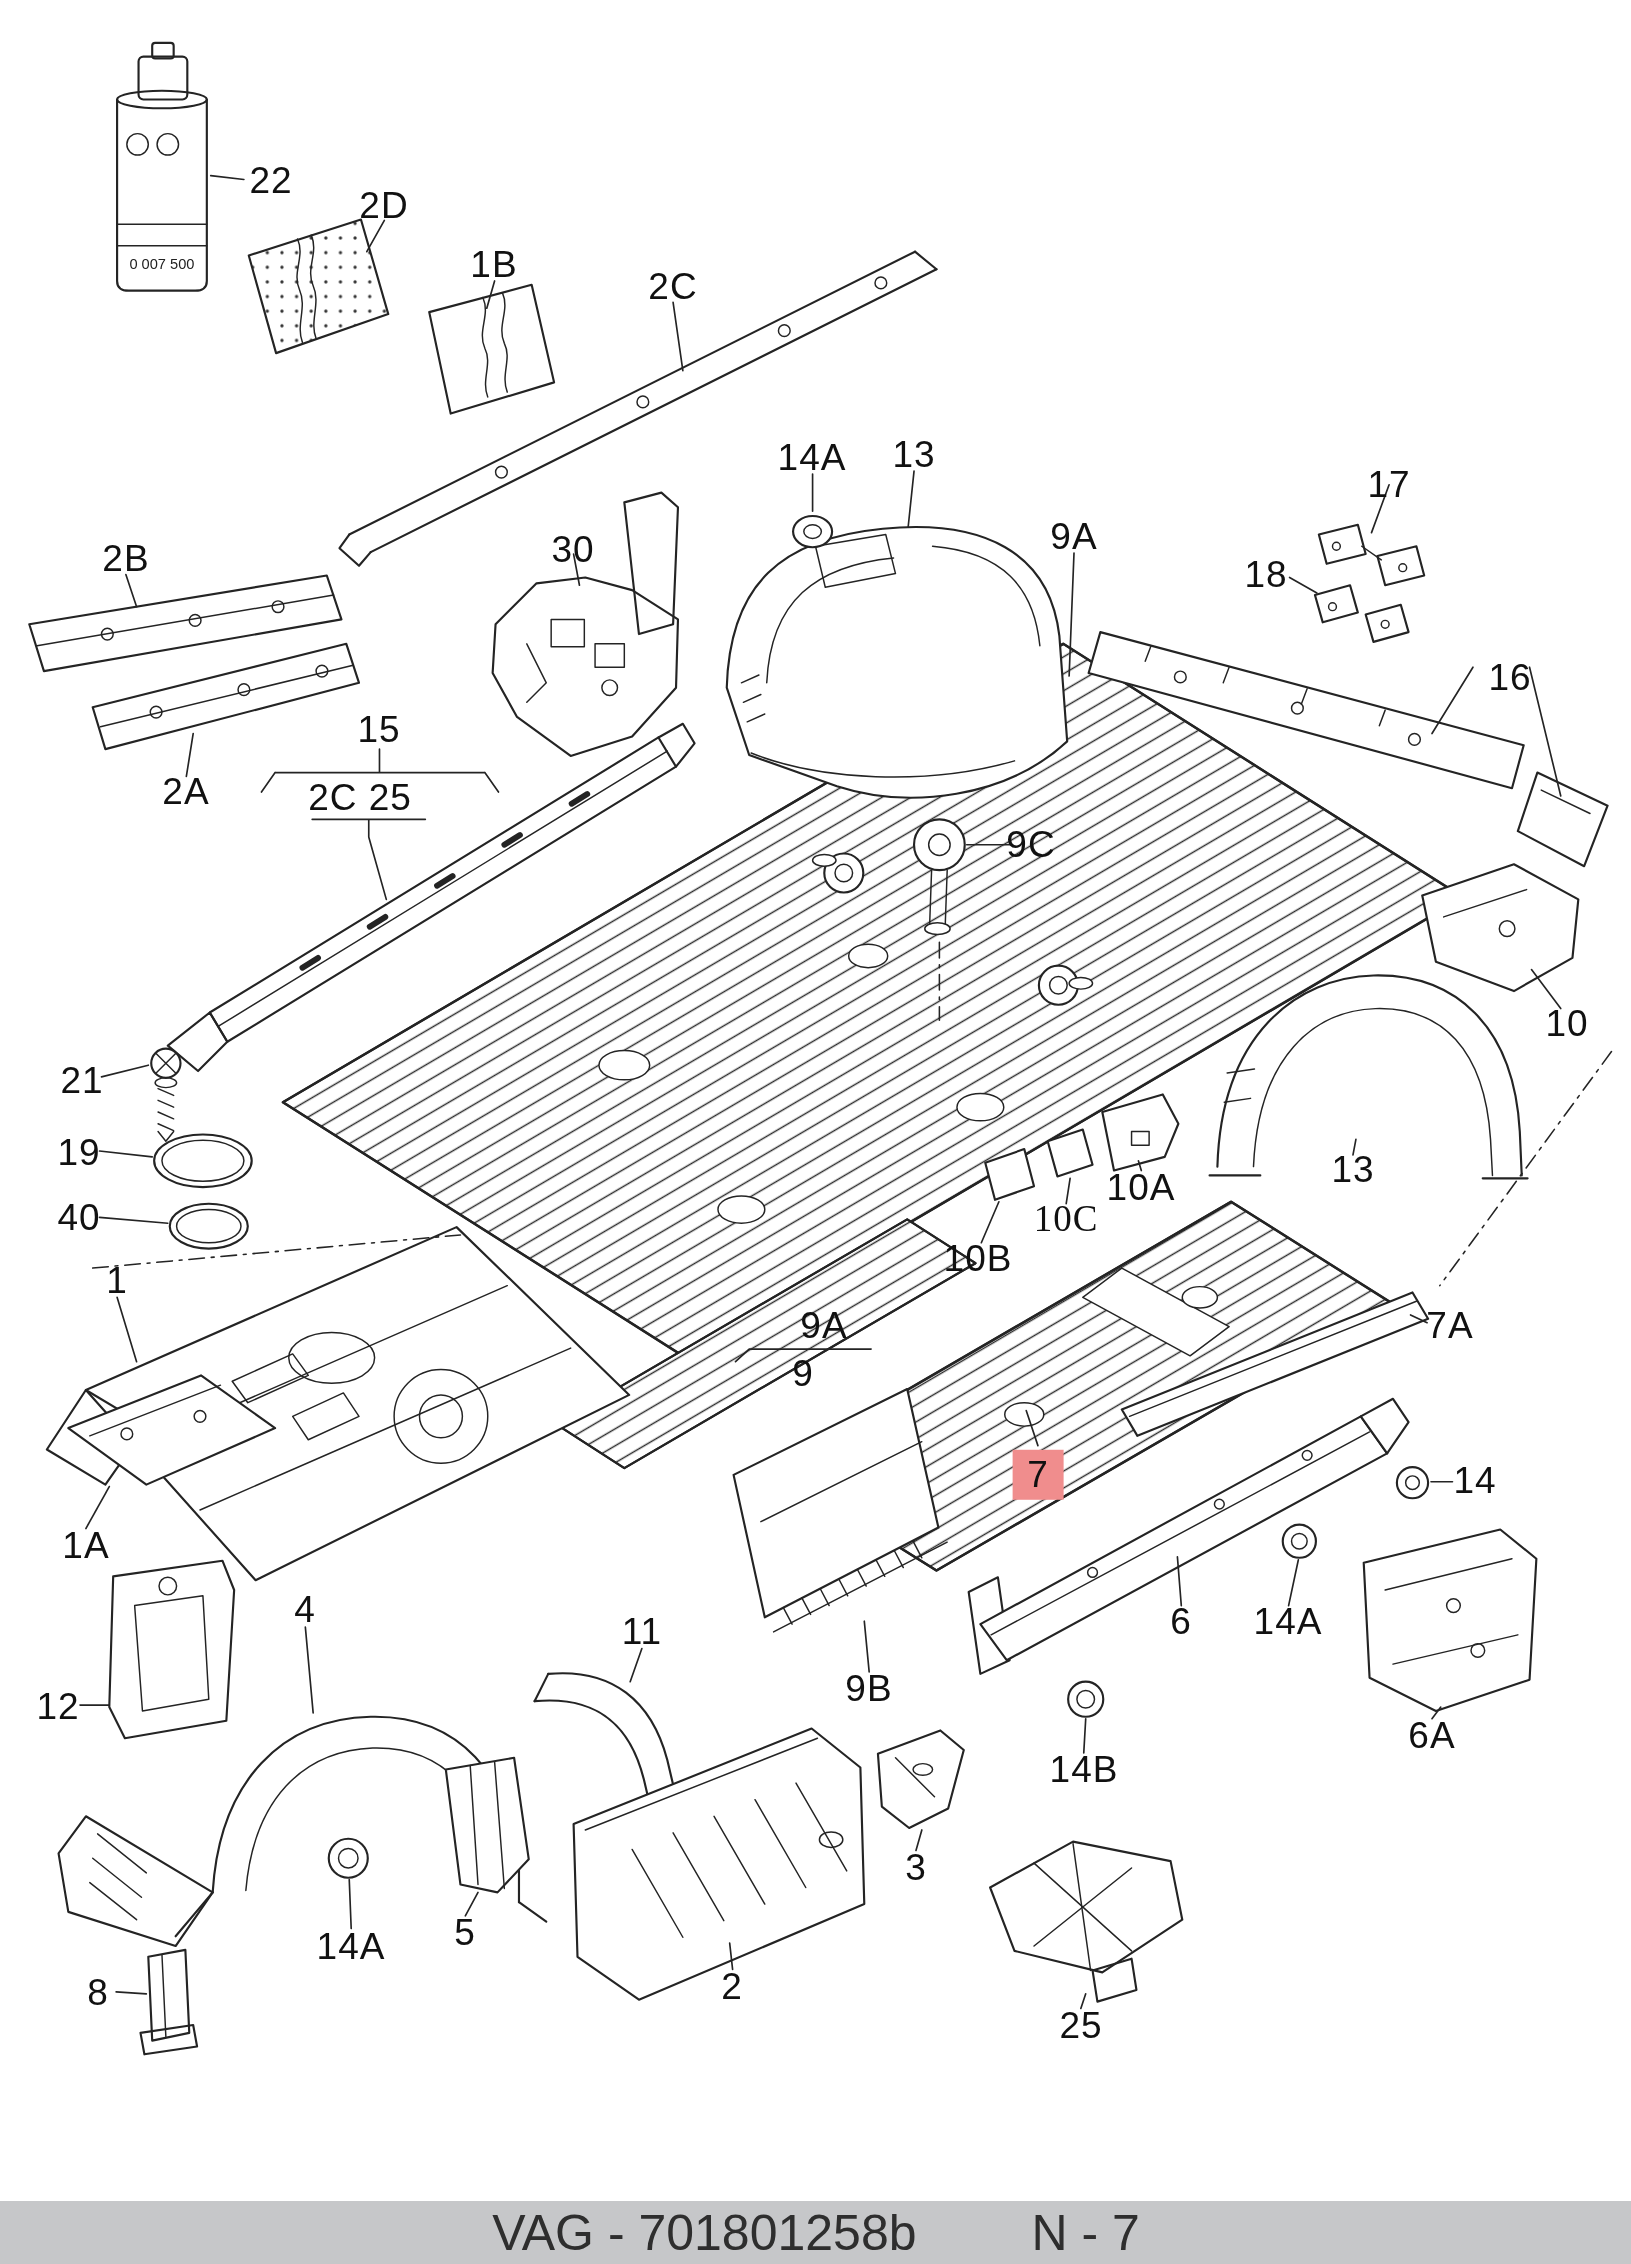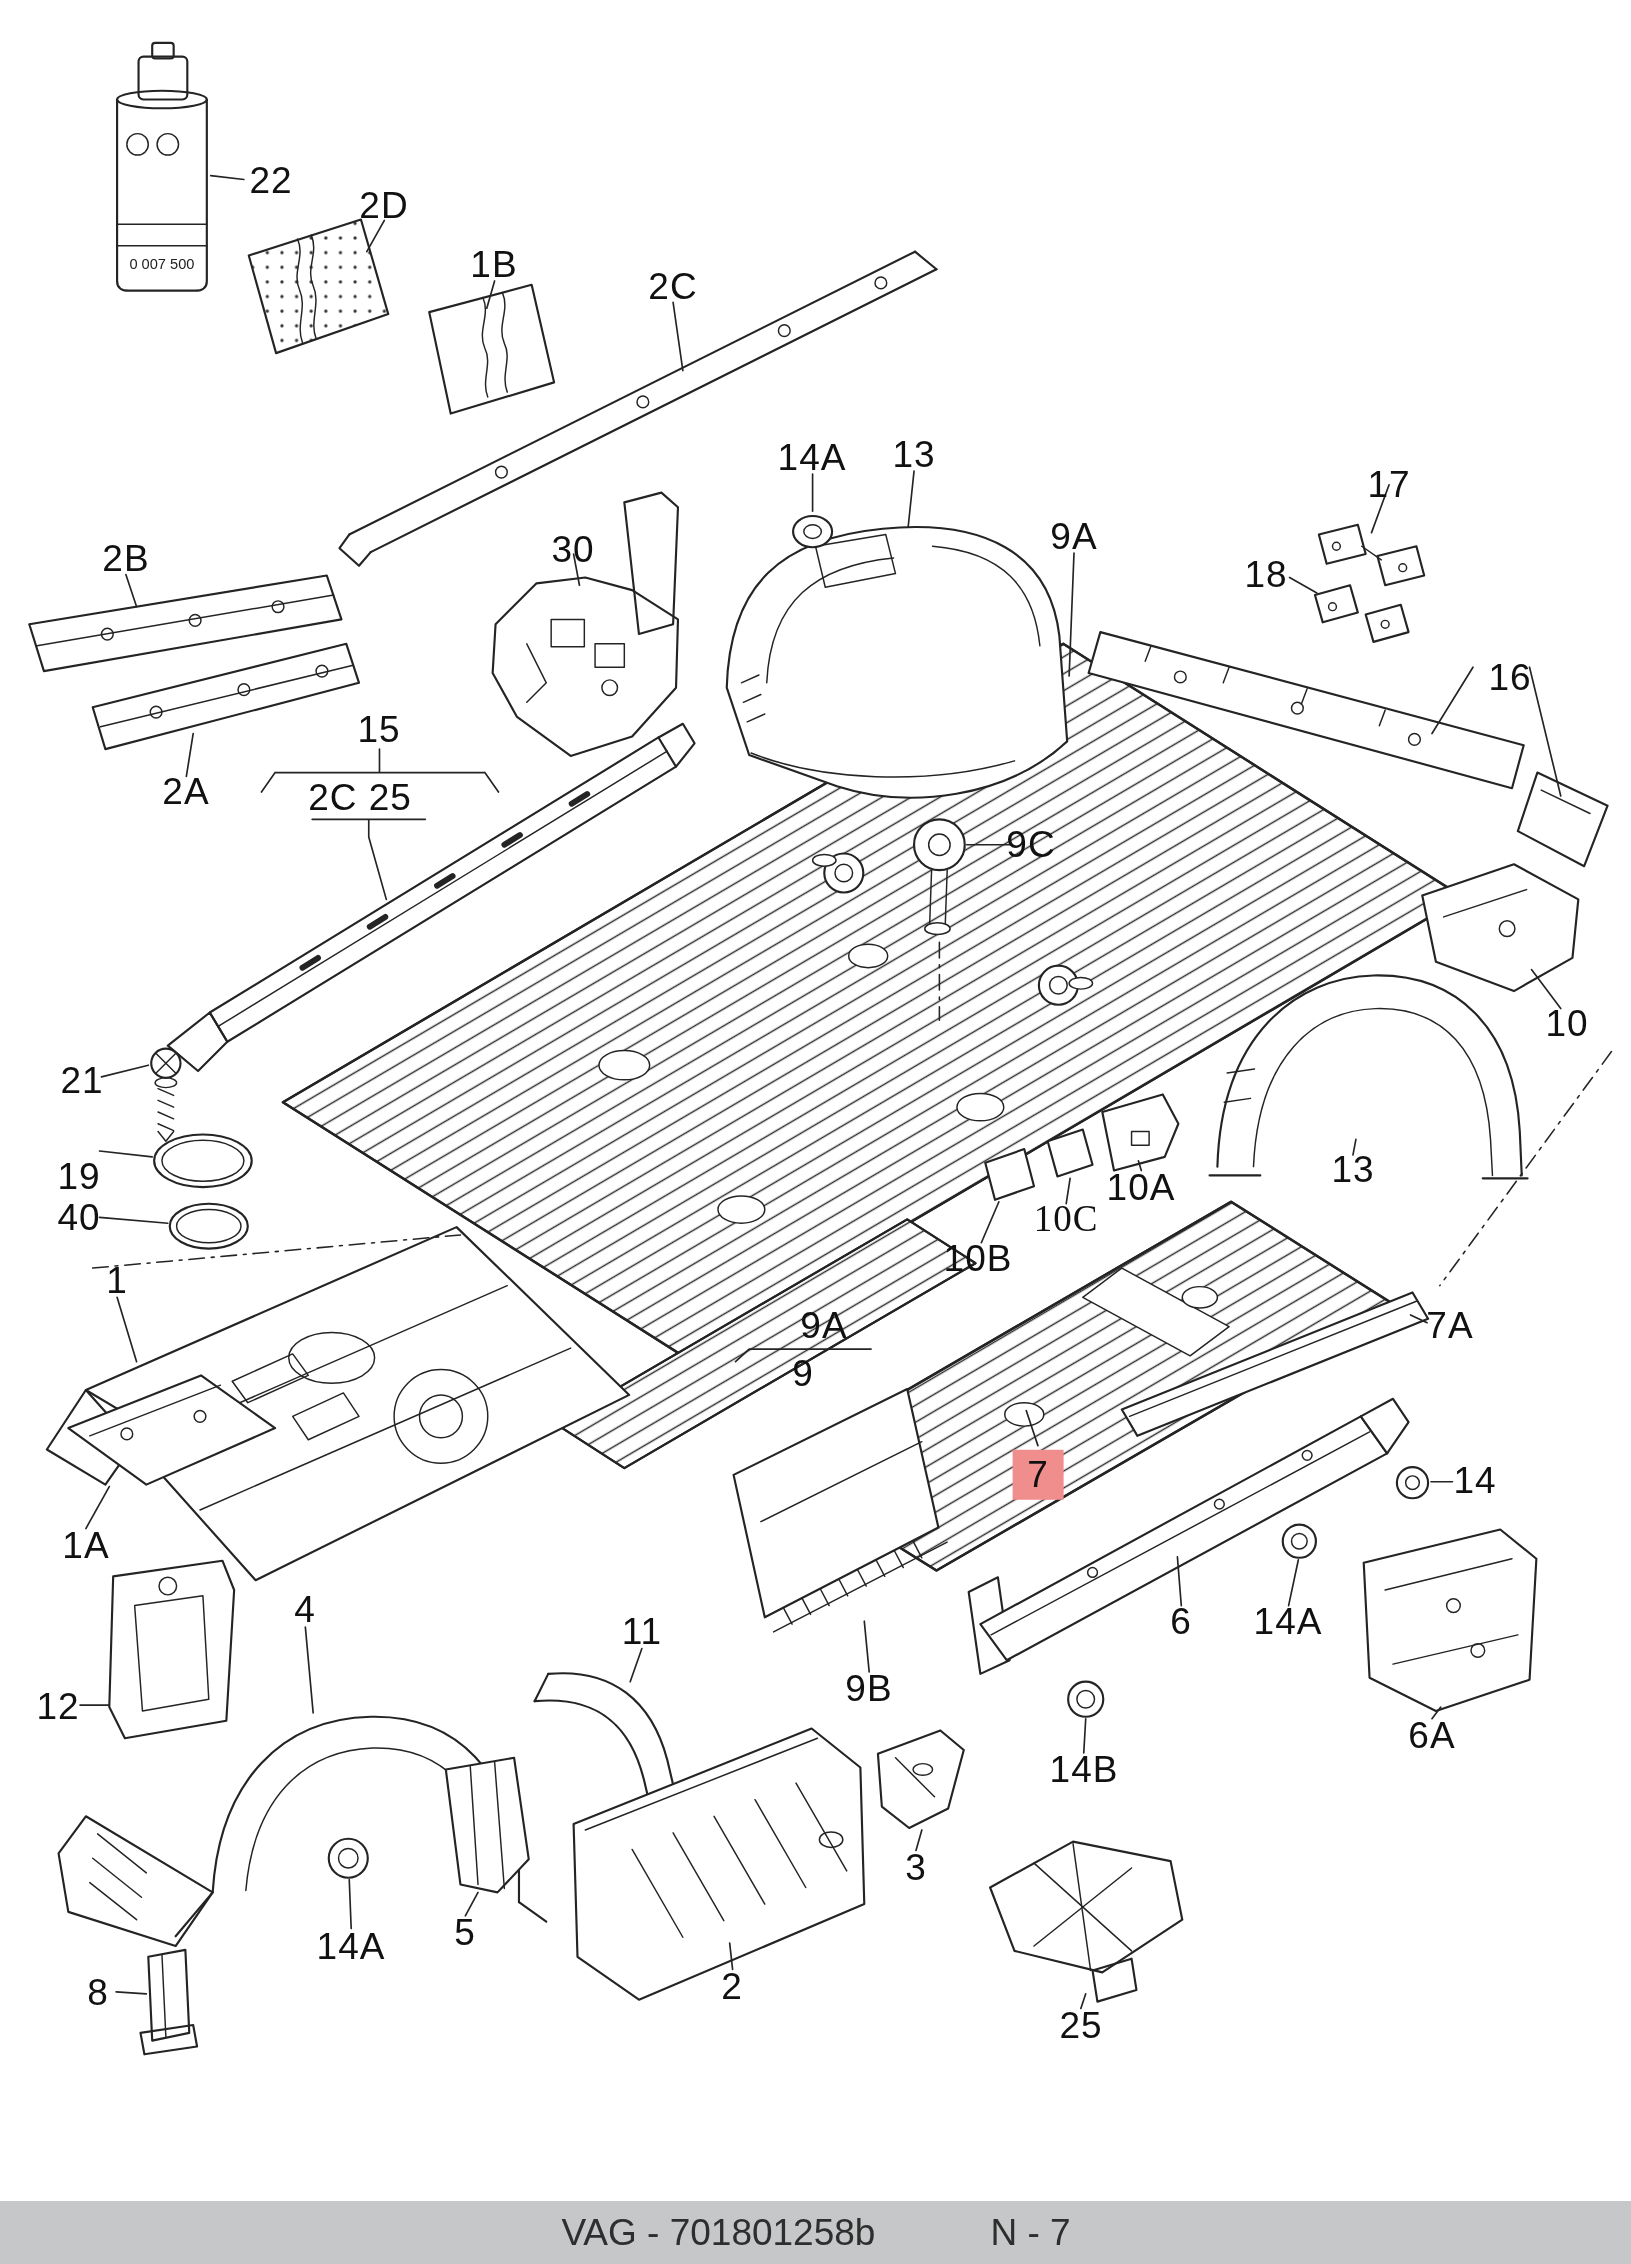--- a/index.html
+++ b/index.html
@@ -11,21 +11,21 @@
   #diagram-svg .leader { stroke-width:1.7; }
   #diagram-svg .fillw  { fill:#ffffff; }
   #diagram-svg .dashdot{ stroke-dasharray:16 7 3 7; stroke-width:1.6; }
   #diagram-svg .cantext{ fill:#222; stroke:none; font-size:15px; text-anchor:middle;
                          font-family:"Liberation Sans", sans-serif; }
   .part-label { position:absolute; transform:translate(-50%,-50%); font-size:37px;
                 color:#111; white-space:nowrap; letter-spacing:1px; line-height:1.1; }
   .part-label.highlight { padding:4.9px 14.6px; }
   #footer { position:absolute; left:0; right:0; bottom:0; height:64px;
             display:flex; align-items:center; justify-content:center; gap:115px;
-            font-size:37px; color:#2e2e2e; }
+            font-size:50px; color:#2e2e2e; }
 </style>
 </head>
 <body>
 
 <div id="stage">
 
 <svg id="diagram-svg" width="1632" height="2265" viewBox="0 0 1673 2322" xmlns="http://www.w3.org/2000/svg">
 
   <defs>
     <pattern id="ribs" width="40" height="15" patternUnits="userSpaceOnUse" patternTransform="rotate(-30.4)">
@@ -430,21 +430,21 @@
       <div class="part-label" style="left: 1074px; top: 537px;">9A</div>
       <div class="part-label" style="left: 1389px; top: 485px;">17</div>
       <div class="part-label" style="left: 1266px; top: 575px;">18</div>
       <div class="part-label" style="left: 1501px; top: 678px; margin-left: 9px;">16</div>
       <div class="part-label" style="left: 186px; top: 792px;">2A</div>
       <div class="part-label" style="left: 379px; top: 730px;">15</div>
       <div class="part-label" style="left: 360px; top: 798px;">2C 25</div>
       <div class="part-label" style="left: 1031px; top: 845px;">9C</div>
       <div class="part-label" style="left: 1567px; top: 1024px;">10</div>
       <div class="part-label" style="left: 82px; top: 1081px;">21</div>
-      <div class="part-label" style="left: 79px; top: 1153px; margin-top: 24px;">19</div>
+      <div class="part-label" style="left: 79px; top: 1153px;">19</div>
       <div class="part-label" style="left: 79px; top: 1218px;">40</div>
       <div class="part-label" style="left: 1353px; top: 1170px;">13</div>
       <div class="part-label" style="left: 1141px; top: 1188px;">10A</div>
       <div class="part-label" style="left: 1066px; top: 1219px; font-family: Liberation Serif, serif;">10C</div>
       <div class="part-label" style="left: 978px; top: 1259px;">10B</div>
       <div class="part-label" style="left: 117px; top: 1281px;">1</div>
       <div class="part-label" style="left: 824px; top: 1326px;">9A</div>
       <div class="part-label" style="left: 803px; top: 1374px;">9</div>
       <div class="part-label" style="left: 1450px; top: 1326px;">7A</div>
       <div class="part-label highlight" style="left: 1038px; top: 1475px; background: rgb(240, 141, 141);">7</div>

